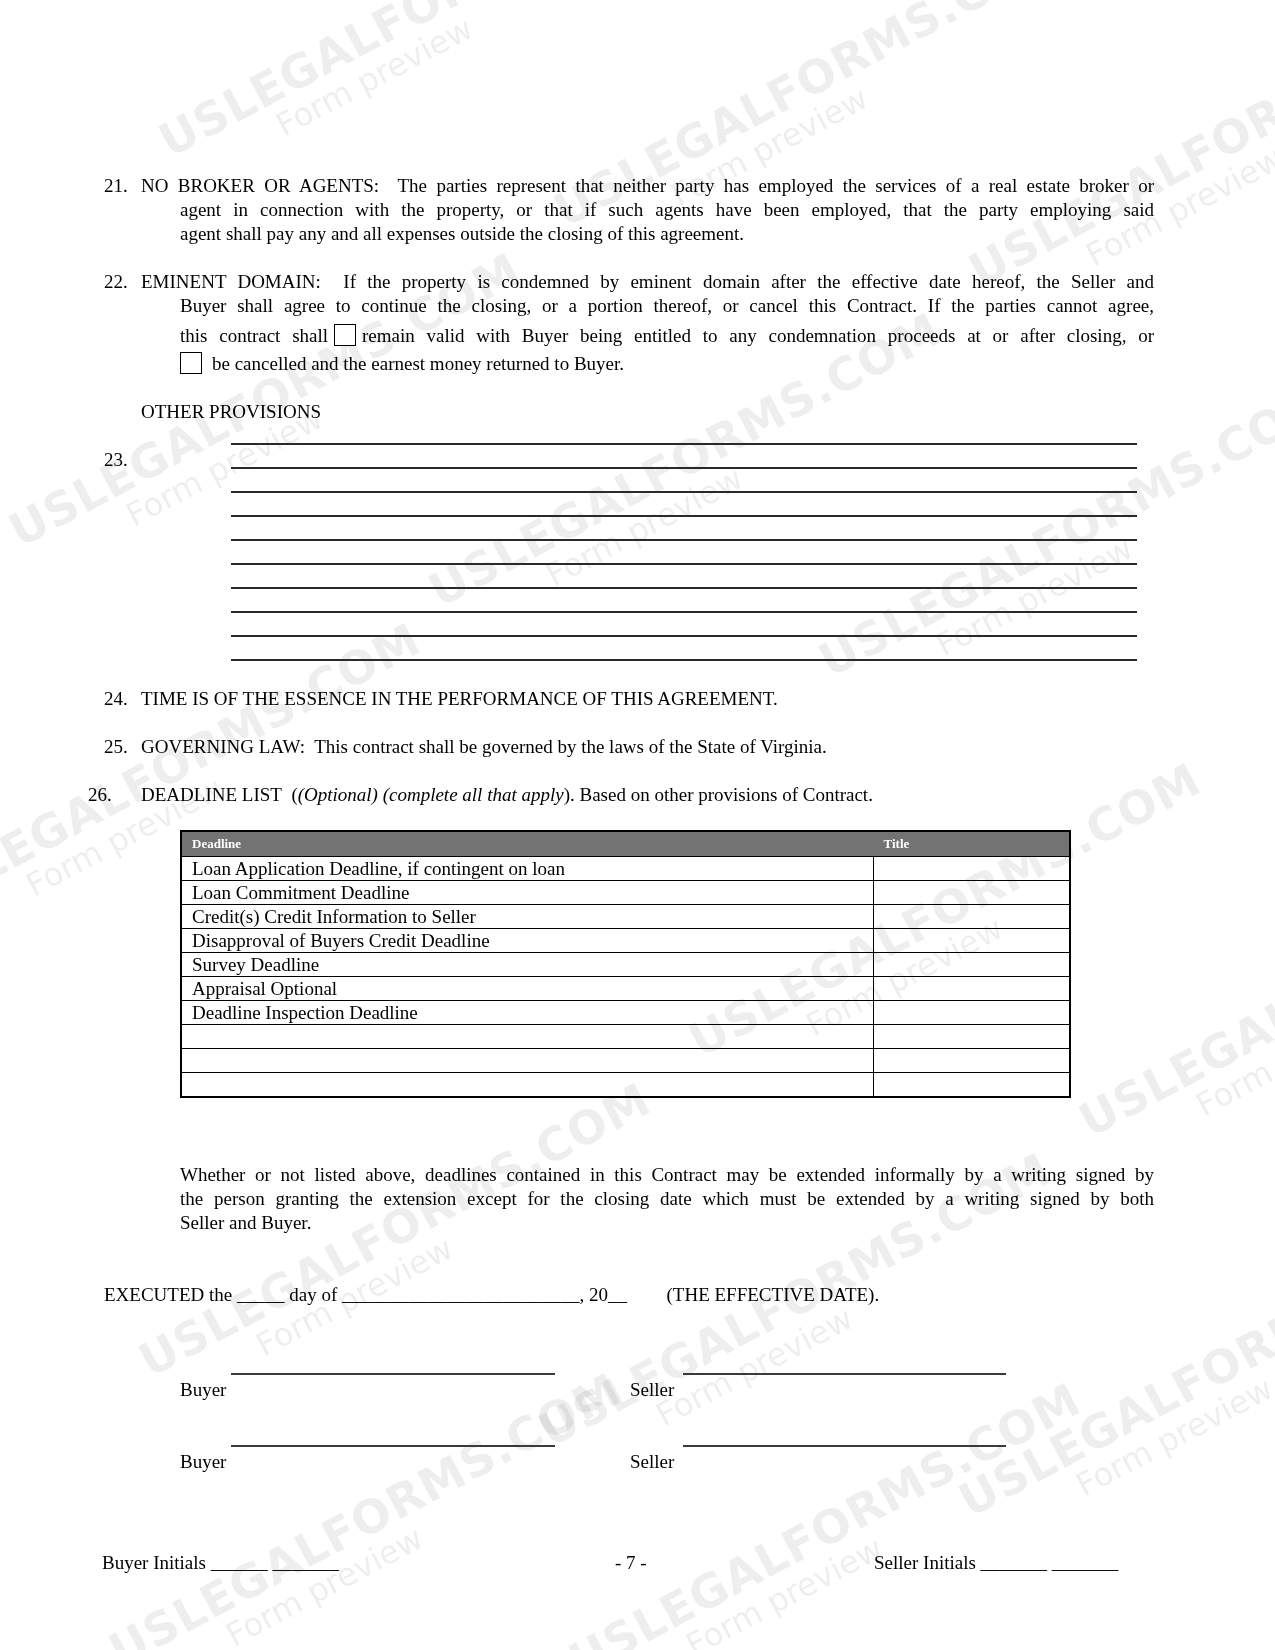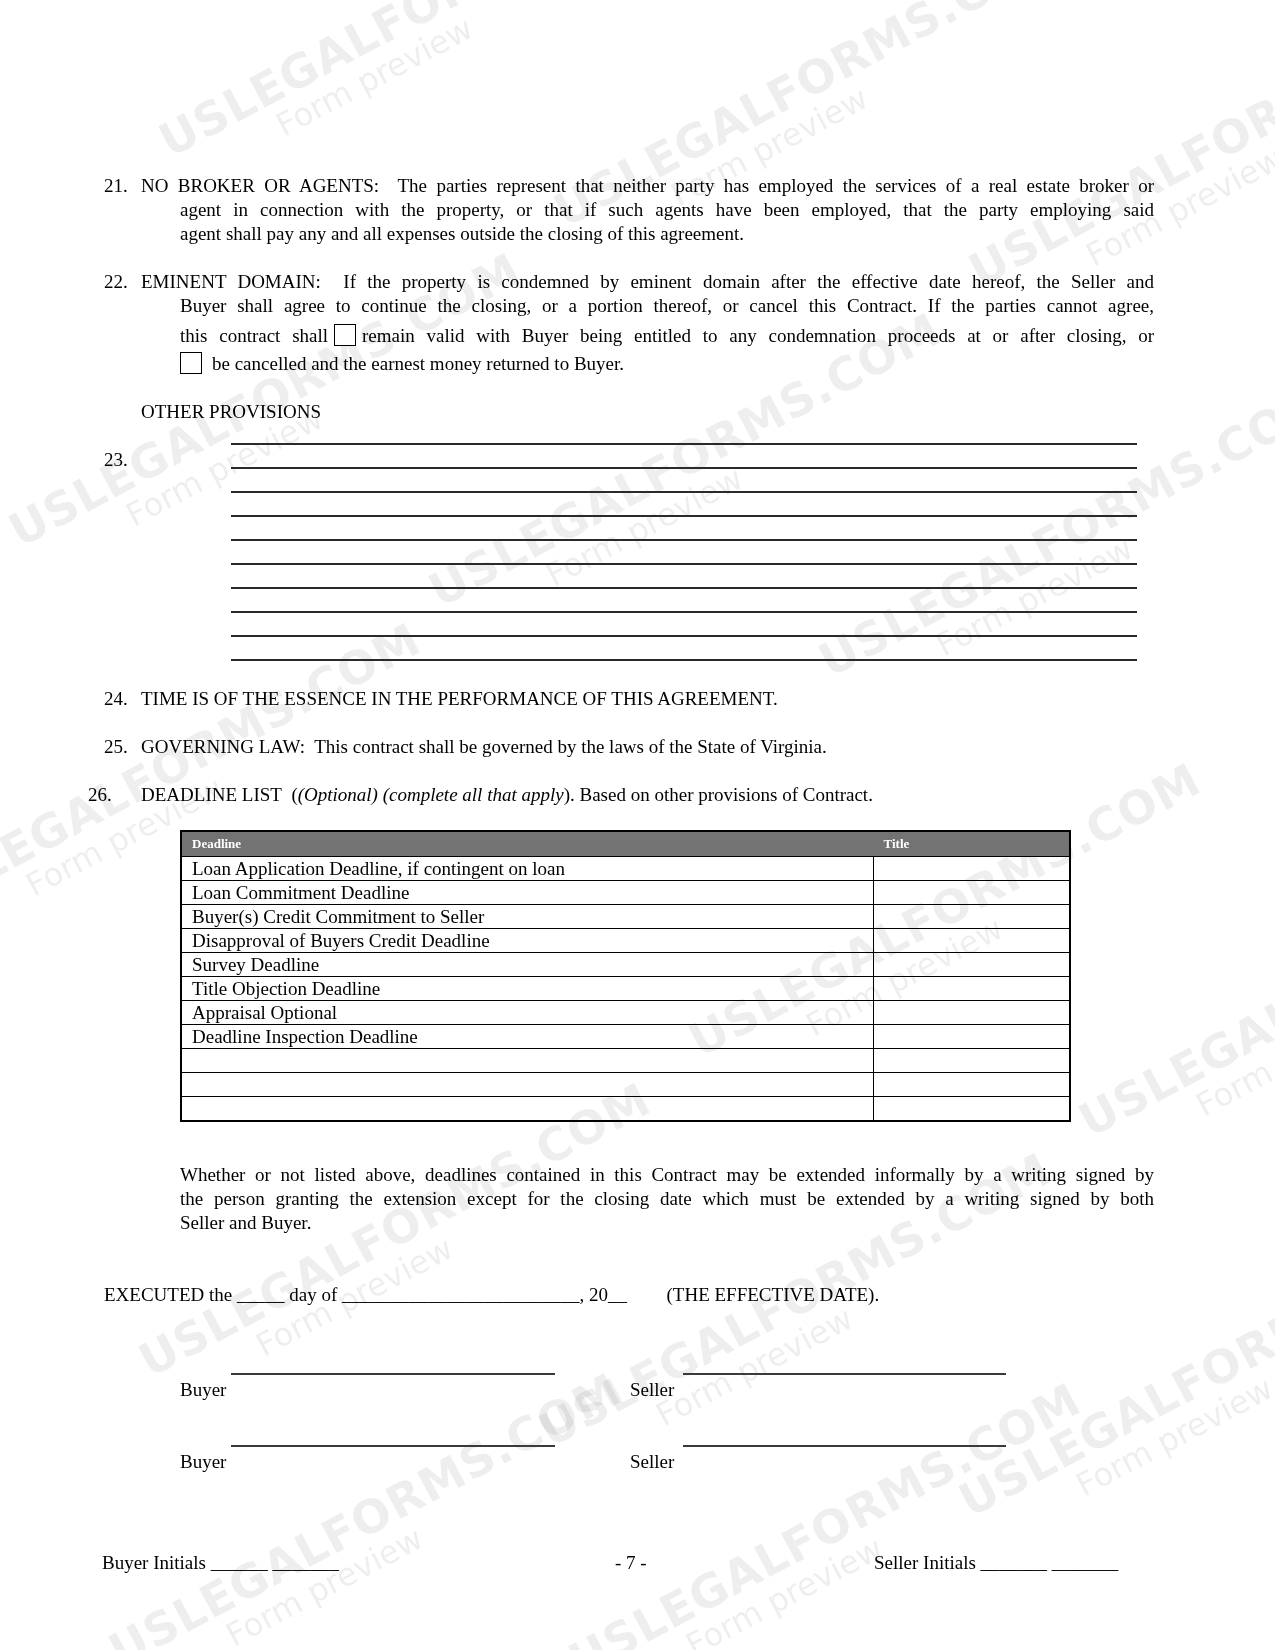--- a/index.html
+++ b/index.html
@@ -156,33 +156,29 @@
   <tbody>
     <tr>
         <td>Loan Application Deadline, if contingent on loan</td>
         <td class="date"></td>
       </tr>
     <tr>
         <td>Loan Commitment Deadline</td>
         <td class="date"></td>
       </tr>
     <tr>
-        <td>Buyer(s) Credit Commitment to Seller</td>
+        <td>Credit(s) Credit Information to Seller</td>
         <td class="date"></td>
       </tr>
     <tr>
         <td>Disapproval of Buyers Credit Deadline</td>
         <td class="date"></td>
       </tr>
     <tr>
         <td>Survey Deadline</td>
-        <td class="date"></td>
-      </tr>
-    <tr>
-        <td>Title Objection Deadline</td>
         <td class="date"></td>
       </tr>
     <tr>
         <td>Appraisal Optional</td>
         <td class="date"></td>
       </tr>
     <tr>
         <td>Deadline Inspection Deadline</td>
         <td class="date"></td>
       </tr>

